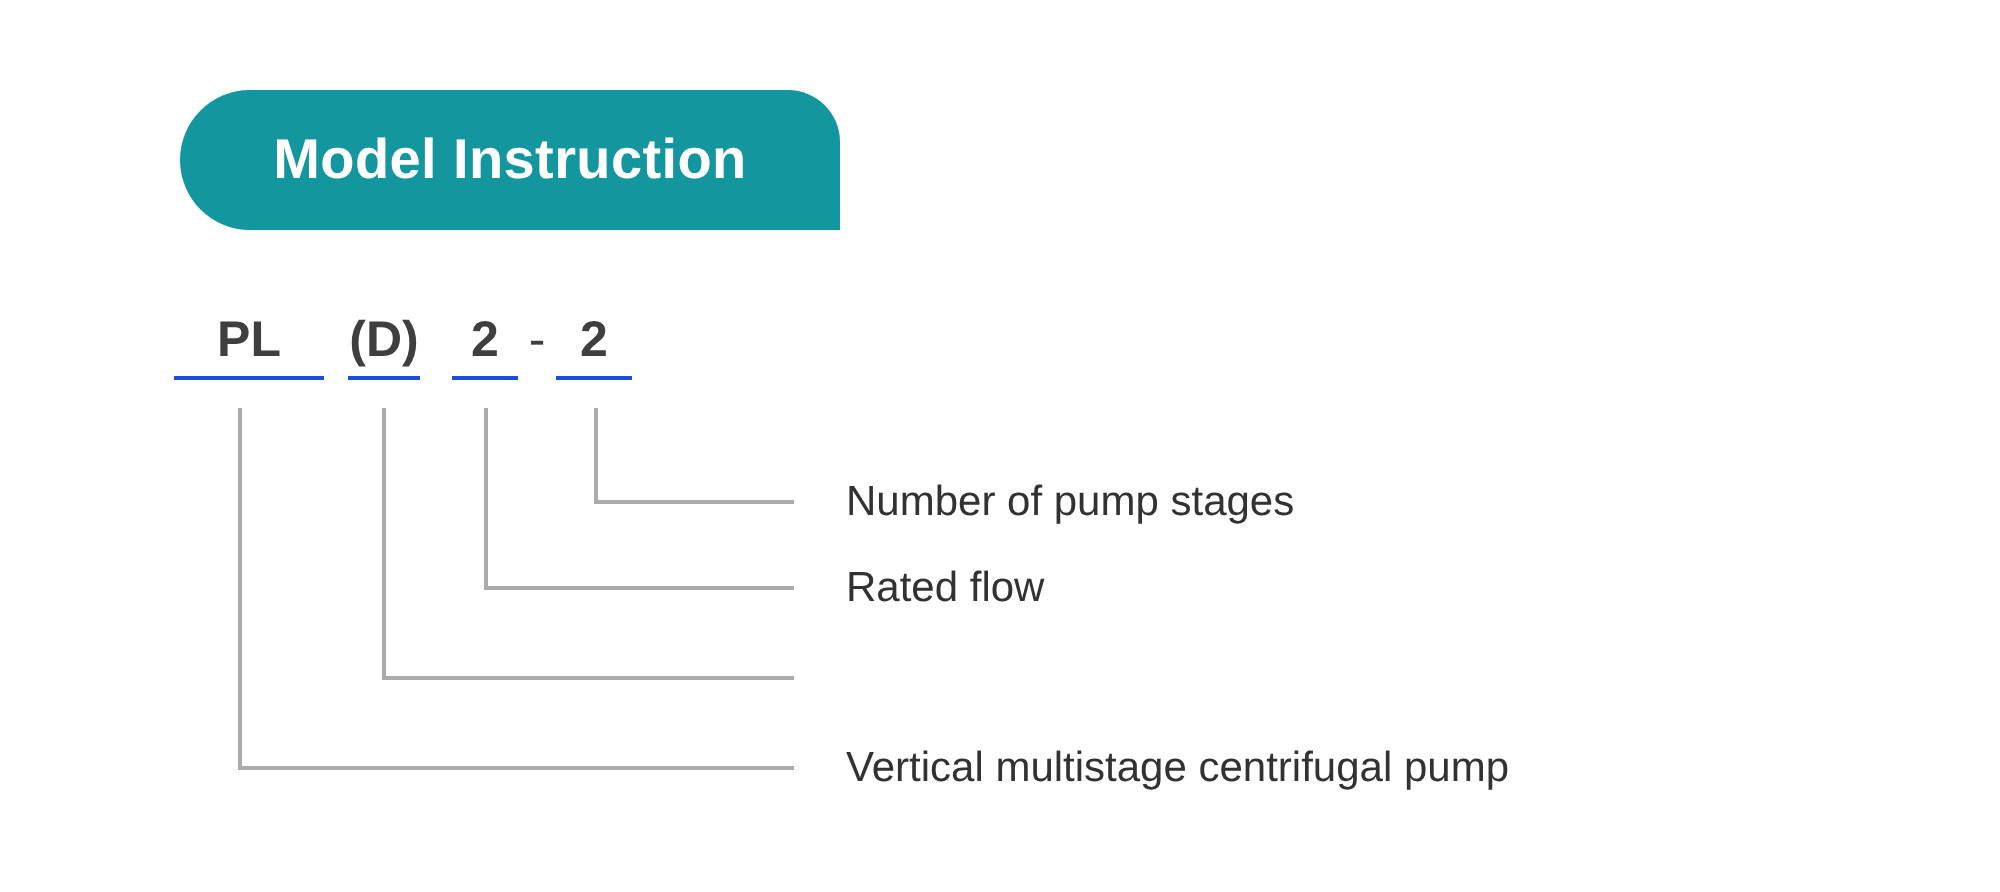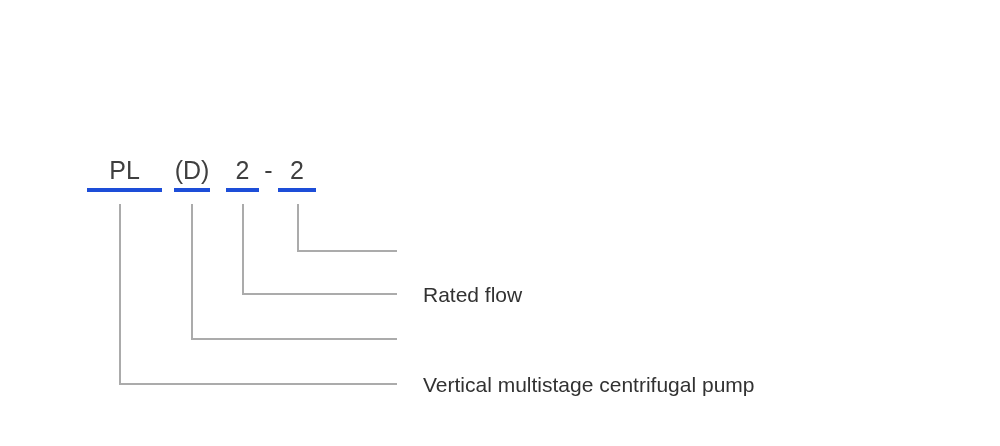--- a/index.html
+++ b/index.html
@@ -37,23 +37,23 @@
   }
 
   
   .code-seg {
     position: absolute;
     top: 152px;
     height: 36px;
     line-height: 36px;
     text-align: center;
     font-size: 25px;
-    font-weight: 400;
+    font-weight: 700;
     color: #3f3f3f;
-    border-bottom: 4px solid #1d4ed8;
+    border-bottom: 2px solid #1d4ed8;
   }
   #seg-series { left: 87px;  width: 75px; }
   #seg-phase  { left: 174px; width: 36px; }
   #seg-flow   { left: 226px; width: 33px; }
   #seg-stages { left: 278px; width: 38px; }
   .code-sep {
     position: absolute;
     top: 152px;
     left: 259px;
     width: 19px;
@@ -89,28 +89,32 @@
   #anno-stages { top: 251px; }
   #anno-flow   { top: 294px; }
   #anno-phase  { top: 339px; }
   #anno-series { top: 384px; text-align: right; }
 </style>
 </head>
 <body>
 
 <div class="stage">
 
+  <div class="badge">
+    <span>Model Instruction</span>
+  </div>
 
   <div class="code-seg" id="seg-series">PL</div>
   <div class="code-seg" id="seg-phase">(D)</div>
   <div class="code-seg" id="seg-flow">2</div>
   <div class="code-sep" id="code-hyphen">-</div>
   <div class="code-seg" id="seg-stages">2</div>
 
   <div class="elbow" id="elbow-series"></div>
   <div class="elbow" id="elbow-phase"></div>
   <div class="elbow" id="elbow-flow"></div>
   <div class="elbow" id="elbow-stages"></div>
 
+  <div class="anno" id="anno-stages">Number of pump stages</div>
   <div class="anno" id="anno-flow">Rated flow</div>
   <div class="anno" id="anno-series">Vertical multistage centrifugal pump</div>
 
 </div>
 
 </body></html>

